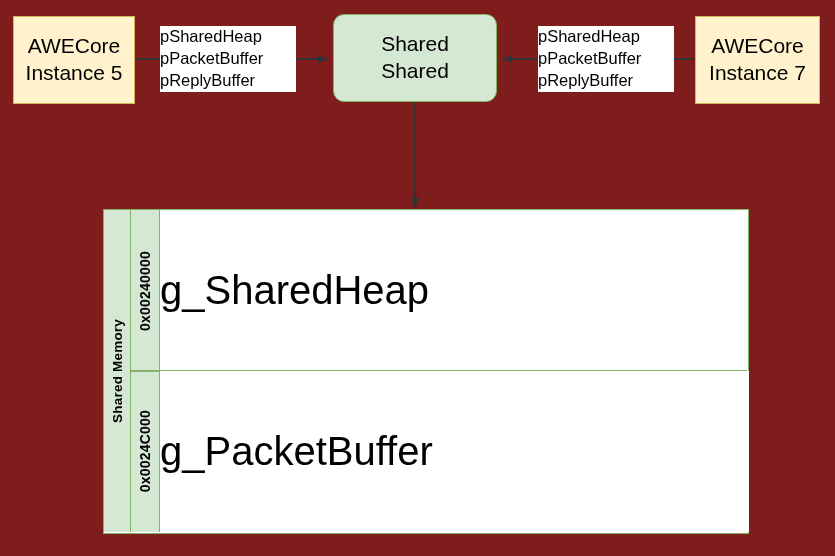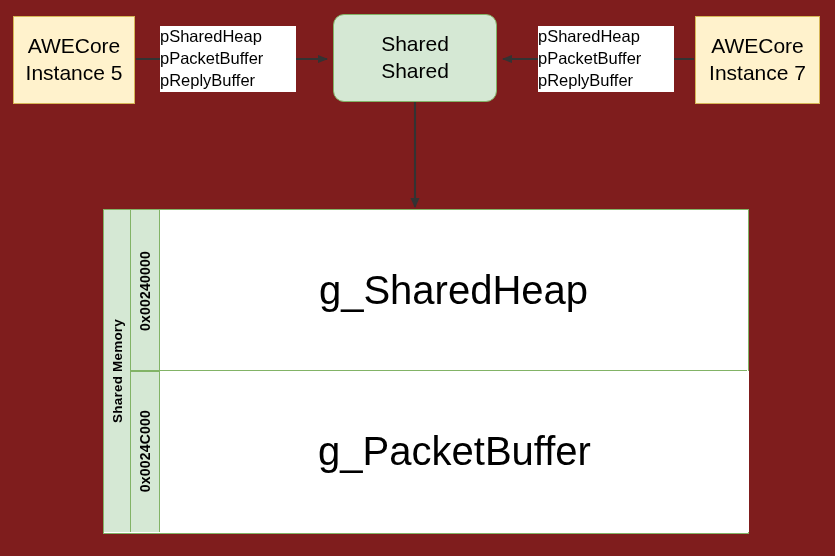--- a/index.html
+++ b/index.html
@@ -83,21 +83,20 @@
     color: #000;
   }
   .vert-addr {
     font-size: 14px;
     font-weight: bold;
     color: #000;
   }
   .map-cell {
     display: flex;
     align-items: center;
-    justify-content: center;
     font-size: 40px;
     color: #000;
     background: #ffffff;
   }
   .row-divider {
     background: #82b366;
   }
   .addr-divider {
     background: #82b366;
   }

